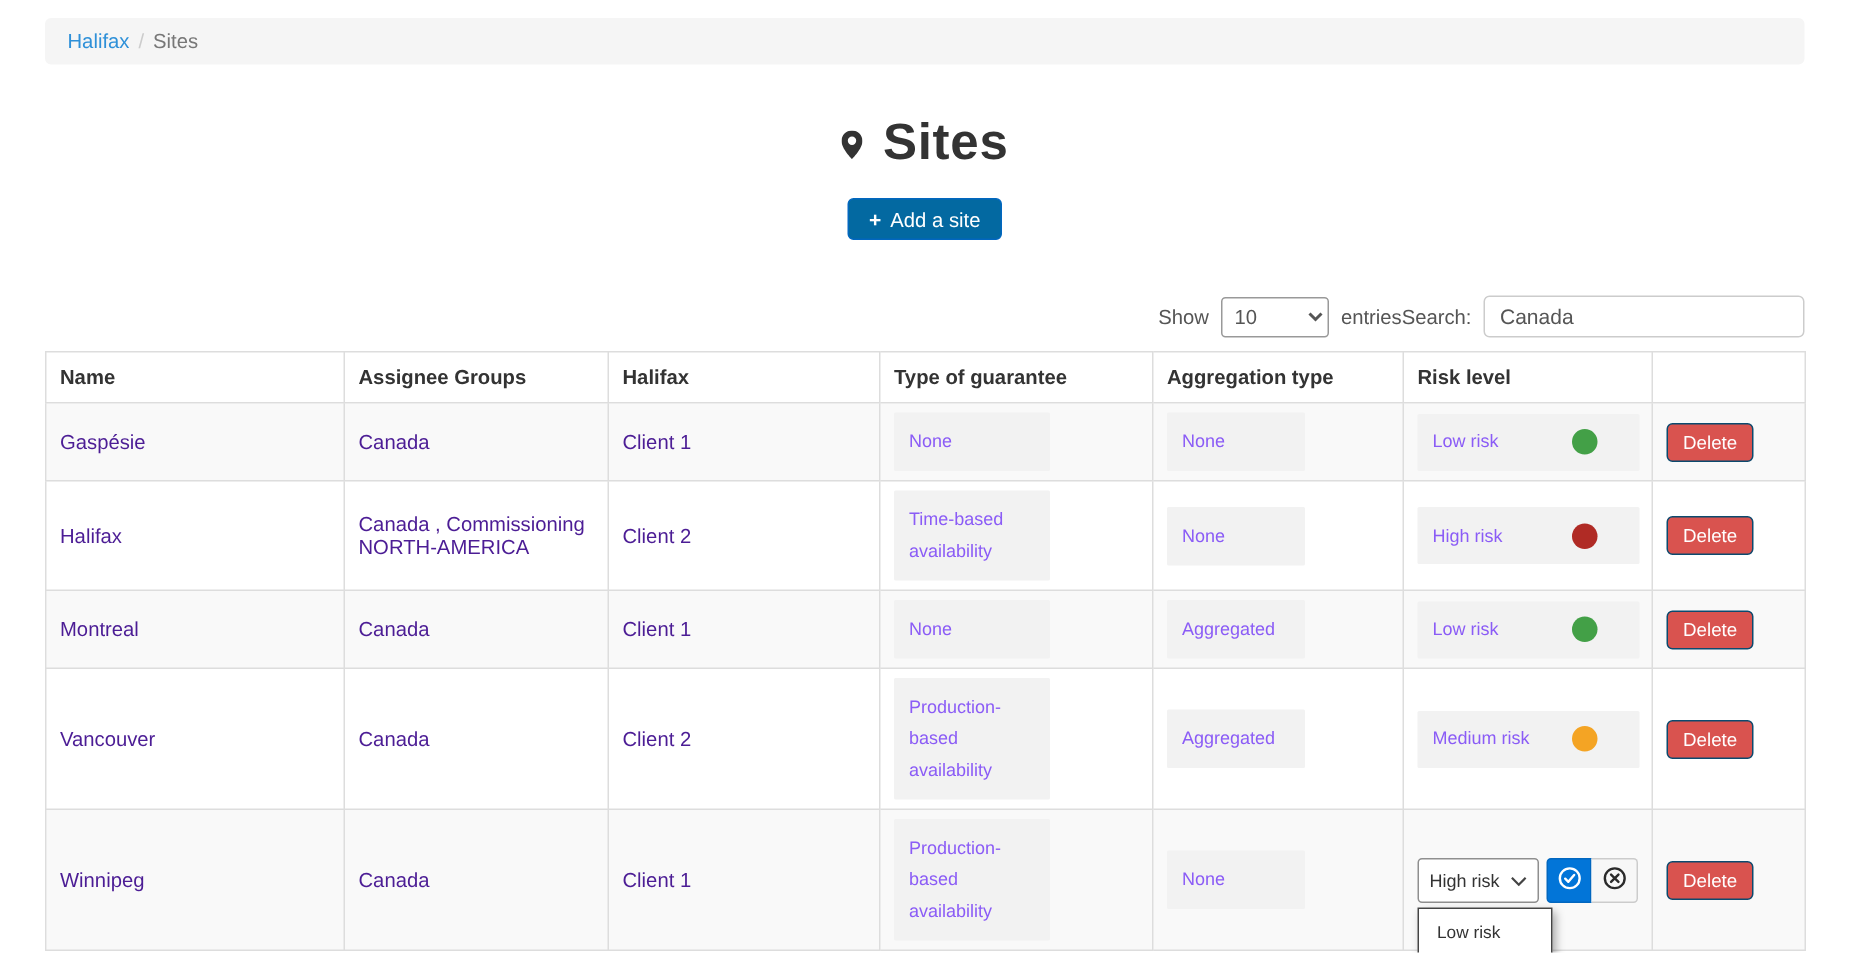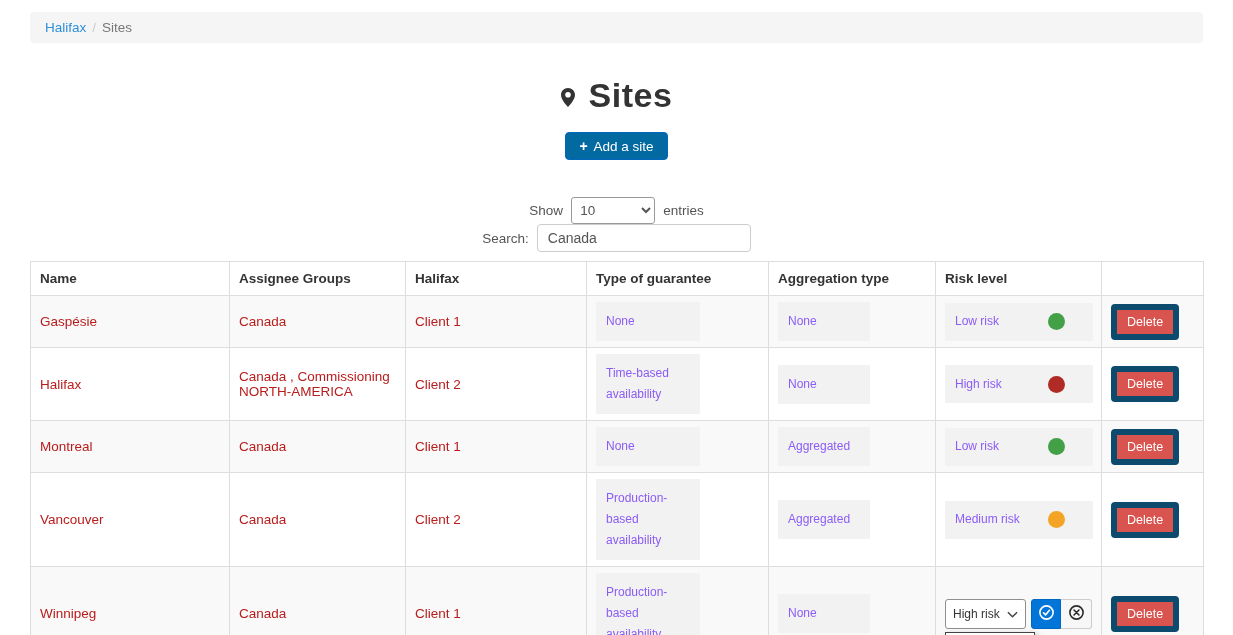--- a/index.html
+++ b/index.html
@@ -33,59 +33,59 @@
   .btn-add {
     background:#0369a1; border:1px solid #0267bf; color:#fff;
     border-radius:4px; padding:5px 13px; font-size:13.5px; cursor:pointer;
     font-family:inherit;
   }
   .btn-add .plus { font-weight:bold; margin-right:6px; font-size:14px; }
 
   
   .controls {
     display:flex; justify-content:flex-end; align-items:center;
-    margin-top:37px; color:#555; font-size:13.5px;flex-direction:column;
+    margin-top:37px; color:#555; font-size:13.5px;
   }
   .ctrl-left, .ctrl-right { display:flex; align-items:center; gap:8px; }
   .page-size-select {
-    width:84px; height:27px; border:1px solid #999; border-radius:3px;
+    width:72px; height:27px; border:1px solid #999; border-radius:3px;
     font-size:13.5px; color:#555; padding:0 4px; background:#fff;
     font-family:inherit;
   }
   .search-input {
     width:214px; height:28px; border:1px solid #ccc; border-radius:4px;
     padding:3px 10px; font-size:14px; color:#555; font-family:inherit;
   }
 
   
   table.sites {
     margin-top:9px; width:100%; border-collapse:collapse; table-layout:fixed;
   }
   table.sites th, table.sites td { border:1px solid #ddd; vertical-align:middle; }
   table.sites th {
     text-align:left; padding:9px 9px; font-size:13.5px; color:#333; background:#fff;
   }
   table.sites td { padding:6px 9px; font-size:13.5px; }
   tr.striped td { background:#f9f9f9; }
-  .link { color:#b91c1c; text-decoration:none; cursor:pointer; }
+  .link { color:#4c1d95; text-decoration:none; cursor:pointer; }
 
   .value-box {
     background:#f2f2f2; color:#8b5cf6; font-size:12px; padding:9px 10px;
     line-height:1.75; white-space:pre-line; border-radius:1px;
   }
   .guarantee-box { width:104px; }
   .agg-box { width:92px; }
   .risk-box {
     width:148px; height:38px; display:flex; align-items:center;
     justify-content:space-between; padding:0 28px 0 10px; white-space:nowrap;
   }
   .dot { width:17px; height:17px; border-radius:50%; flex:0 0 auto; }
 
   .btn-delete {
-    background:#d9534f; border:6px solid #0c4a6e; color:#fff;
+    background:#d9534f; border:1px solid #0c4a6e; color:#fff;
     border-radius:4px; padding:5px 10px; font-size:12.5px; cursor:pointer;
     font-family:inherit;
   }
 
   
   .risk-editor { position:relative; display:flex; align-items:center; }
   .re-select {
     width:88px; height:30px; background:#fff; border:1px solid #8f8f8f;
     border-radius:3px; display:flex; align-items:center;
     justify-content:space-between; padding:0 7px; font-size:12px; color:#333;

